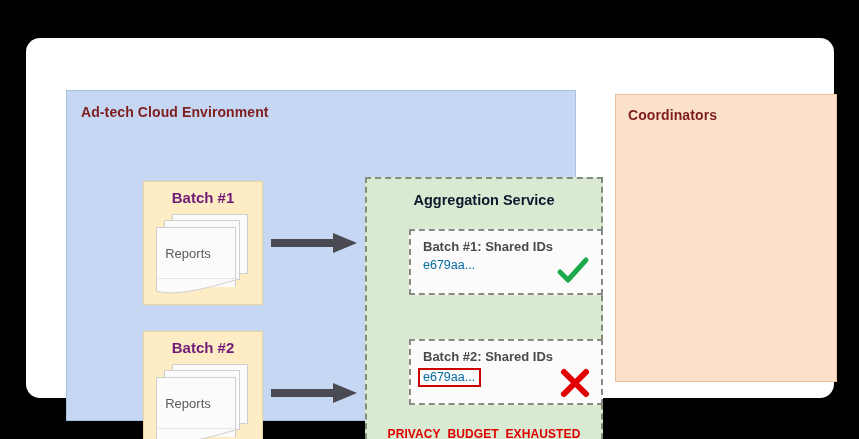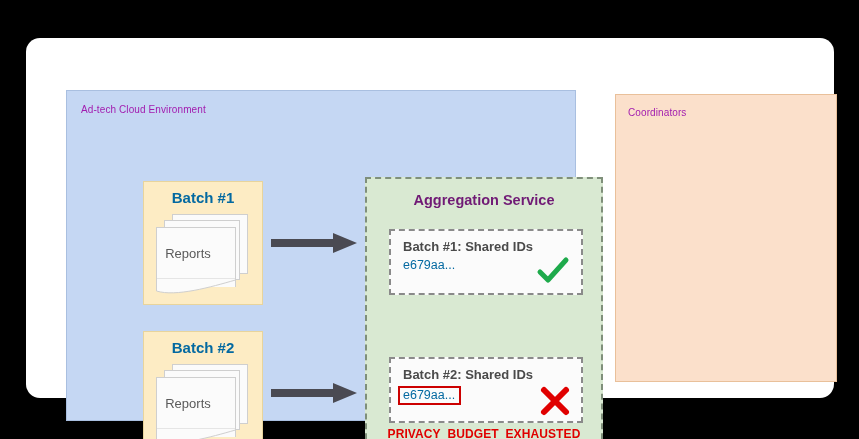--- a/index.html
+++ b/index.html
@@ -50,23 +50,23 @@
   .panel-orange {
     left: 589px;
     top: 56px;
     width: 222px;
     height: 288px;
     background: #fbe0cb;
     border: 1px solid #e9c09a;
   }
   .panel-title {
     position: absolute;
-    font-size: 10px;
-    font-weight: normal;
-    color: #a21caf;
+    font-size: 14px;
+    font-weight: bold;
+    color: #7f1d1d;
     letter-spacing: 0.1px;
     white-space: nowrap;
   }
   .panel-blue .panel-title { left: 14px; top: 13px; }
   .panel-orange .panel-title { left: 12px; top: 12px; }
 
   
   .green-dashed {
     position: absolute;
     box-sizing: border-box;
@@ -79,42 +79,42 @@
     width: 238px;
     height: 272px;
   }
   .green-title {
     position: absolute;
     left: 0;
     right: 0;
     text-align: center;
     font-size: 14.5px;
     font-weight: bold;
-    color: #701a75;
+    color: #0f172a;
     white-space: nowrap;
   }
   .agg-service .green-title { top: 13px; }
 
   
   .batch-box {
     position: absolute;
     box-sizing: border-box;
     background: #fdecc4;
     border: 1px solid #e8d49c;
   }
   #batch-box-1 { left: 76px; top: 90px; width: 120px; height: 124px; }
   #batch-box-2 { left: 76px; top: 240px; width: 120px; height: 124px; }
   .batch-label {
     position: absolute;
     left: 0; right: 0;
     top: 7px;
     text-align: center;
     font-size: 15px;
     font-weight: bold;
-    color: #0369a1;
+    color: #701a75;
   }
 
   
   .report-stack {
     position: absolute;
     left: 12px;
     top: 32px;
     width: 96px;
     height: 80px;
   }
@@ -158,23 +158,24 @@
   #arrow-1 { left: 204px; top: 141px; }
   #arrow-2 { left: 204px; top: 291px; }
 
   
   .id-card {
     position: absolute;
     box-sizing: border-box;
     background: #fbfbfb;
     border: 2px dashed #8a8a8a;
     padding: 8px 10px 8px 12px;
+    margin-left: 20px;
   }
   #id-card-1 { left: 22px; top: 50px; width: 194px; height: 66px; }
-  #id-card-2 { left: 22px; top: 178px; width: 194px; height: 66px; }
+  #id-card-2 { left: 22px; top: 160px; width: 194px; height: 66px; }
   .id-card-title {
     font-size: 13px;
     font-weight: bold;
     color: #4a4a4a;
     line-height: 1.25;
     margin-bottom: 2px;
     white-space: nowrap;
   }
   .id-row {
     font-size: 12.5px;

